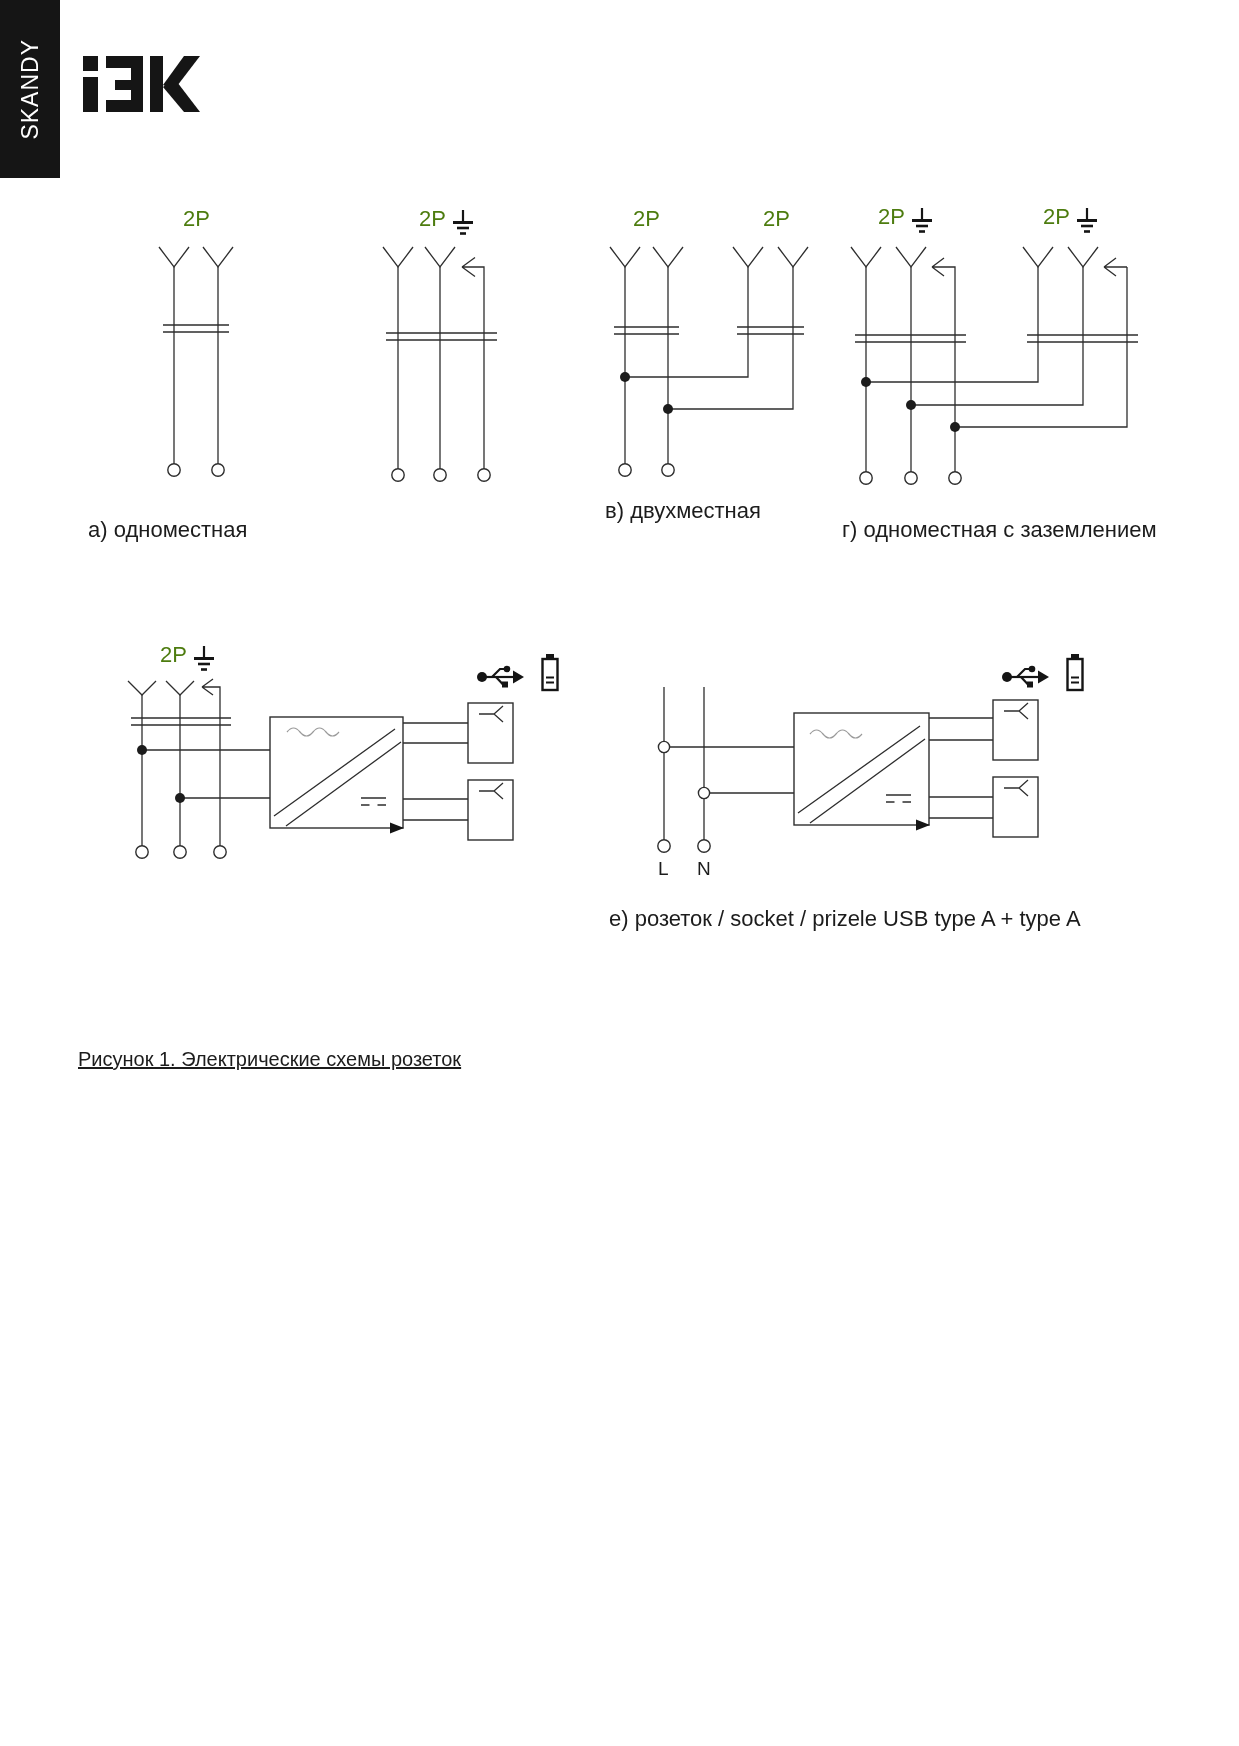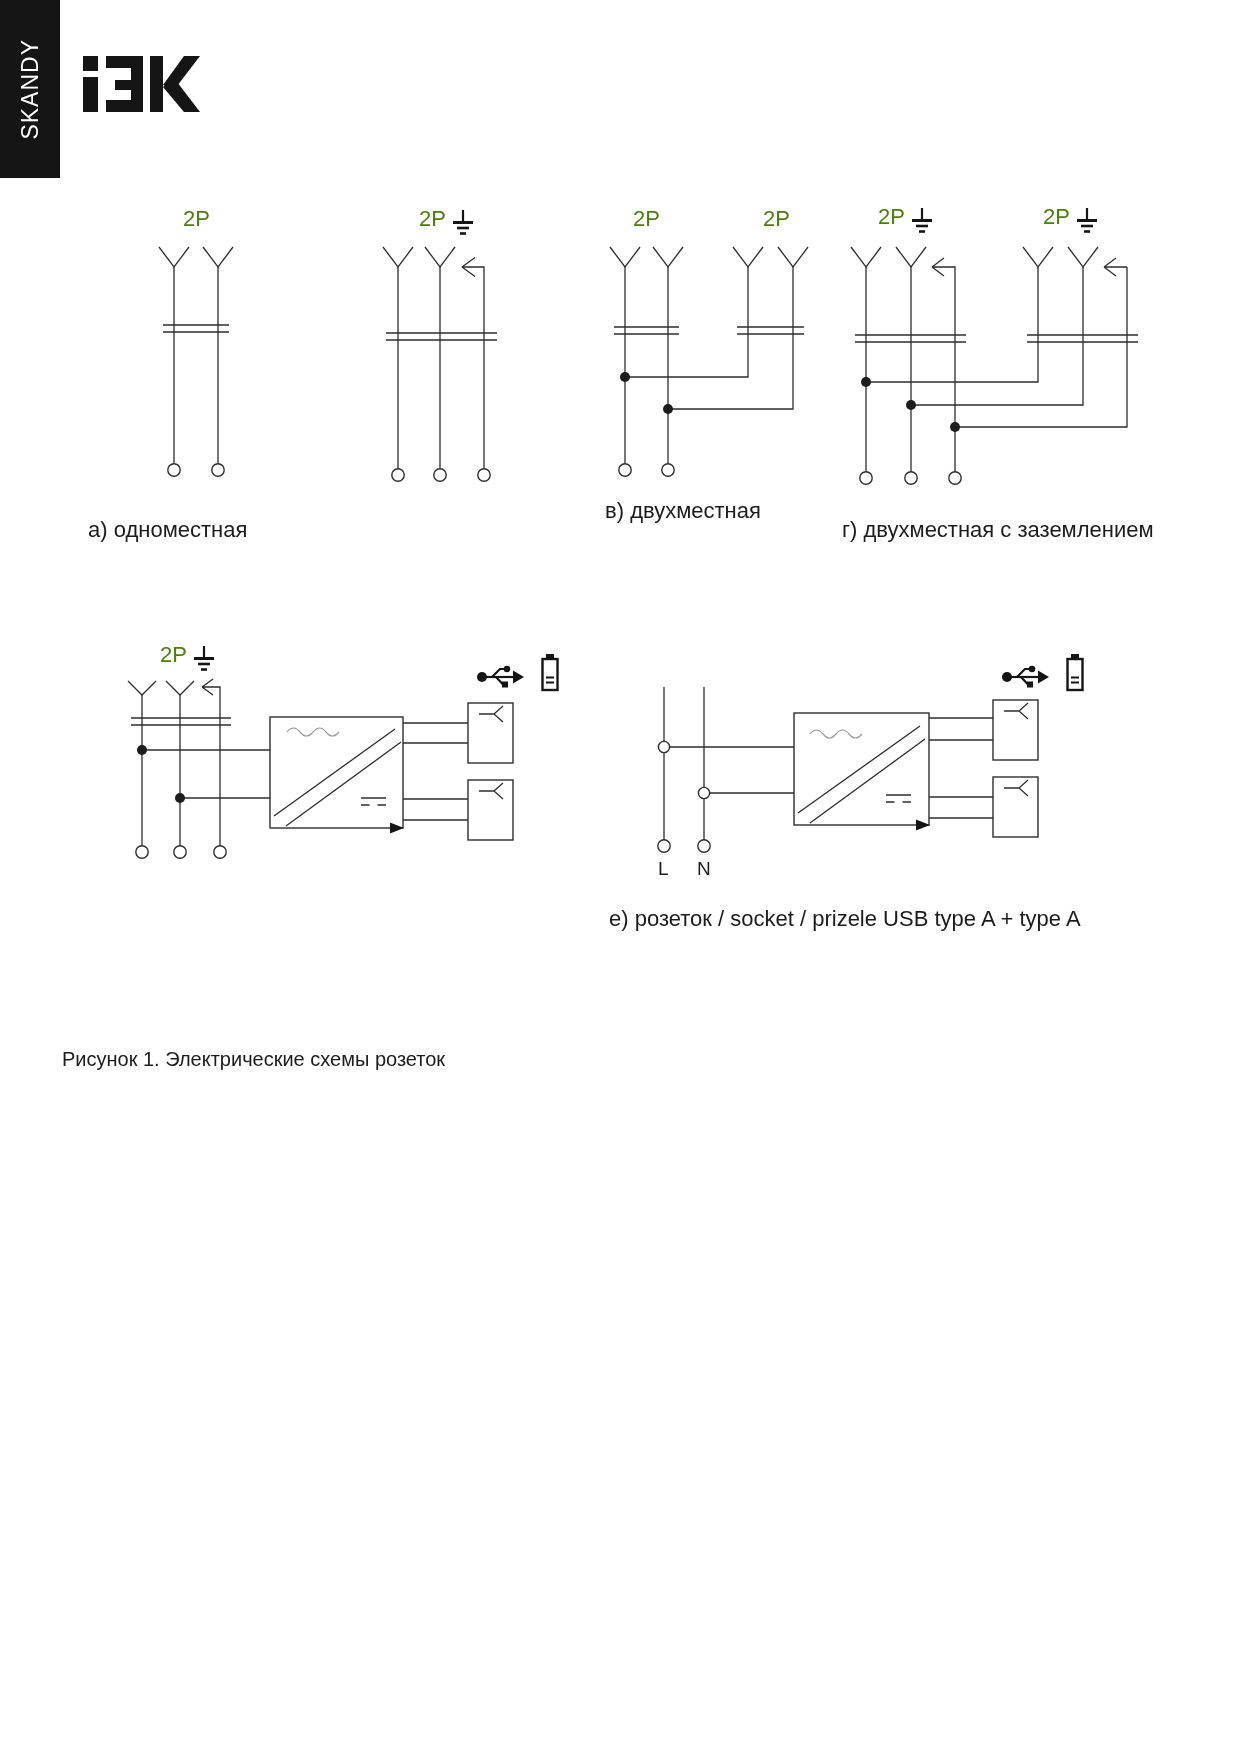--- a/index.html
+++ b/index.html
@@ -21,21 +21,21 @@
   .plabel{
     position:absolute;display:flex;align-items:flex-start;gap:6px;
     font-size:22px;line-height:22px;color:#4d7c0f;white-space:nowrap;
   }
   .plabel .gnd{margin-top:1px;}
   .cap{
     position:absolute;font-size:22px;line-height:25px;color:#1c1c1c;white-space:nowrap;
   }
   .cap.wrap{white-space:normal;width:178px;}
   .tlabel{position:absolute;font-size:19px;color:#1c1c1c;}
-  .fig-title{position:absolute;left:62px;top:1048px;font-size:20px;color:#1c1c1c;white-space:nowrap;}
+  .fig-title{position:absolute;left:78px;top:1048px;font-size:20px;color:#1c1c1c;white-space:nowrap;text-decoration:underline;}
   svg .ln{stroke:#2e2e2e;stroke-width:1.3;fill:none;}
   svg .ln2{stroke:#2e2e2e;stroke-width:1.4;fill:none;}
   svg .term{stroke:#2e2e2e;stroke-width:1.4;fill:#ffffff;}
   svg .dot{fill:#1c1c1c;stroke:none;}
   svg .wavy{stroke:#9a9a9a;stroke-width:1.2;fill:none;}
   svg .blk{fill:#151515;stroke:none;}
 </style>
 </head>
 <body>
 
@@ -243,18 +243,18 @@
       <path d="M5,19 H17" stroke="#151515" stroke-width="2.6" fill="none"></path>
       <path d="M8,24.5 H14" stroke="#151515" stroke-width="2.6" fill="none"></path>
     </svg>
   </div>
 
   <div class="tlabel" style="left:658px;top:858px">L</div>
   <div class="tlabel" style="left:697px;top:858px">N</div>
 
   <div class="cap" style="left:88px;top:517px">а) одноместная</div>
   <div class="cap" style="left:605px;top:498px">в) двухместная</div>
-  <div class="cap" style="left:842px;top:517px">г) двухместная с заземлением</div>
+  <div class="cap" style="left:842px;top:517px">г) одноместная с заземлением</div>
   <div class="cap" style="left:609px;top:906px">е) розеток / socket / prizele USB type A + type A</div>
 
   <div class="fig-title">Рисунок 1. Электрические схемы розеток</div>
 
 </div>
 
 </body></html>

